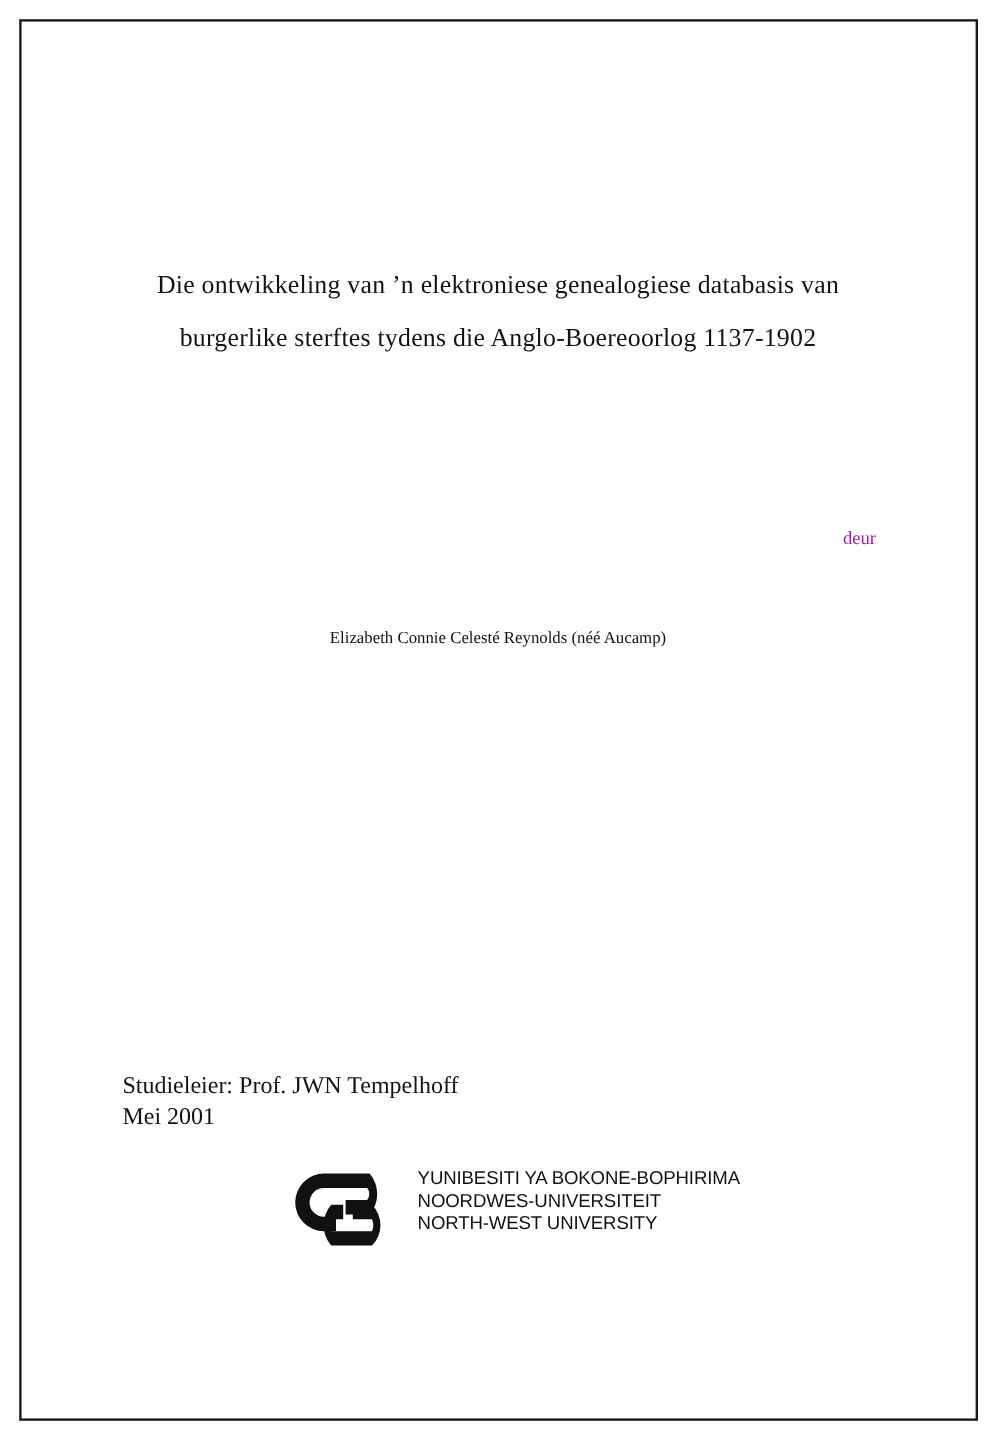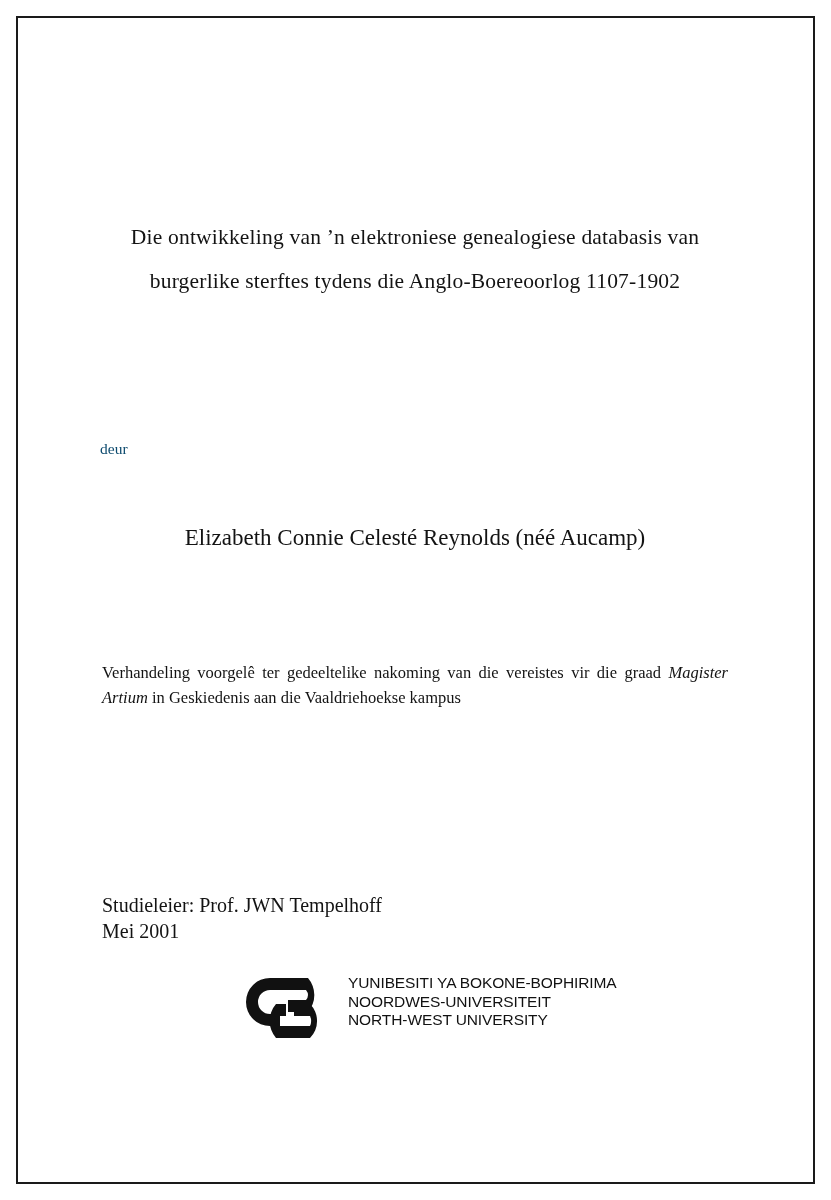--- a/index.html
+++ b/index.html
@@ -52,32 +52,32 @@
     line-height: 44px;
     letter-spacing: 0.2px;
     color: #131313;
   }
 
   .byword {
     position: absolute;
     top: 400px;
     left: 0;
     width: 630px;
-    text-align: left;
+    text-align: right;
     font-size: 15.5px;
-    color: #0c4a6e;
+    color: #a21caf;
   }
 
   .author {
     position: absolute;
     top: 485px;
     left: 0;
     width: 630px;
     text-align: center;
-    font-size: 23px;
+    font-size: 14px;
     color: #131313;
   }
 
   .statement {
     position: absolute;
     top: 620px;
     left: 2px;
     width: 626px;
     font-size: 16.5px;
     line-height: 25px;
@@ -136,29 +136,28 @@
 </head>
 <body>
 
 <div class="page">
   <div class="scan-frame"></div>
 
   <div class="content">
 
     <div class="title-block">
       <div class="title-line">Die ontwikkeling van ’n elektroniese genealogiese databasis van</div>
-      <div class="title-line">burgerlike sterftes tydens die Anglo-Boereoorlog 1107-1902</div>
+      <div class="title-line">burgerlike sterftes tydens die Anglo-Boereoorlog 1137-1902</div>
     </div>
 
     <div class="byword">deur</div>
 
     <div class="author">Elizabeth Connie Celesté Reynolds (néé Aucamp)</div>
 
     <div class="statement">
-      <p class="just"><span>Verhandeling voorgelê ter gedeeltelike nakoming van die vereistes vir die graad </span><em>Magister Artium</em><span> in Geskiedenis aan die Vaaldriehoekse kampus</span></p>
     </div>
 
     <div class="supervisor">
       <div>Studieleier: Prof. JWN Tempelhoff</div>
       <div>Mei 2001</div>
     </div>
 
     <div class="logo-block">
       <svg class="logo-mark" viewBox="0 0 108 72" aria-hidden="true">
         <path d="M34 6 H72 A26 26 0 0 1 72 40 H52 V28 H70 A8 8 0 0 0 70 18 H34 A12 12 0 0 0 34 42 H44 V54 H34 A24 24 0 0 1 34 6 Z" fill="#111111"></path>

